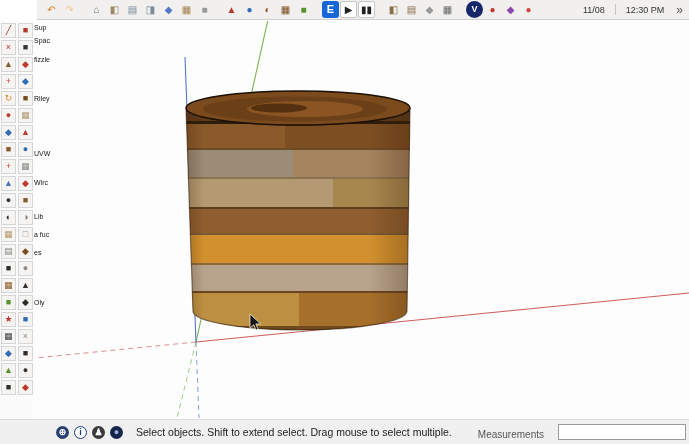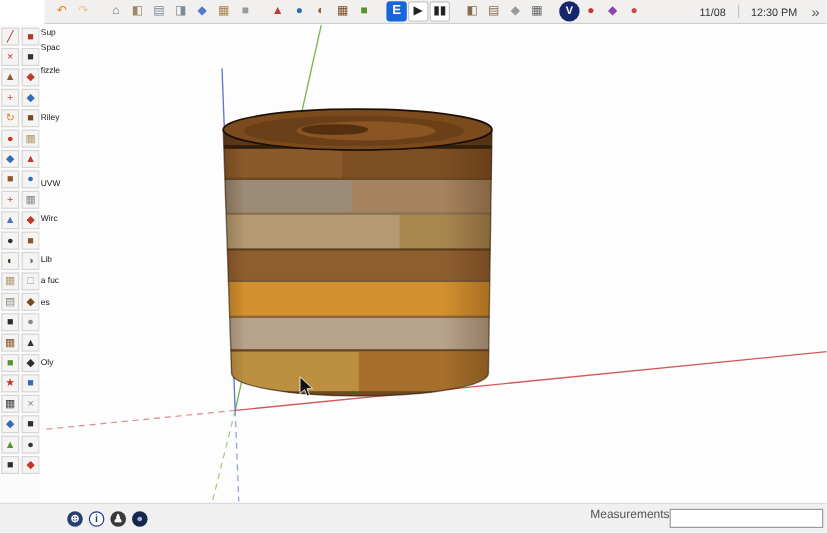--- a/index.html
+++ b/index.html
@@ -54,21 +54,21 @@
     display:flex;align-items:center;box-sizing:border-box;
     padding:0 3px 0 56px;font-size:10.5px;color:#222;
   }
   .status-icons{display:flex;align-items:center;margin-right:8px;}
   .st-icon{
     width:13px;height:13px;border-radius:50%;margin-right:5px;box-sizing:border-box;
     display:flex;align-items:center;justify-content:center;
     font-size:9px;line-height:1;font-weight:bold;cursor:default;user-select:none;
   }
   .status-message{white-space:nowrap;overflow:hidden;}
-  .status-right{margin-left:auto;display:flex;align-items:flex-start;gap:0;}
+  .status-right{margin-left:auto;display:flex;align-items:flex-end;gap:14px;}
   .measurements-label{font-size:10px;color:#555;}
   .measurements-input{
     width:128px;height:16px;border:1px solid #999;background:#fff;
     font-size:10px;box-sizing:border-box;font-family:"Liberation Sans", sans-serif;
   }
 </style>
 </head>
 <body>
 
 <div>
@@ -236,19 +236,20 @@
       <div class="ov-label" style="top: 299px;">Oly</div>
     </div>
 
   <div class="status-bar">
     <div class="status-icons">
         <div class="st-icon" style="color: rgb(255, 255, 255); background: rgb(40, 64, 110);">⊕</div>
         <div class="st-icon" style="color: rgb(26, 60, 143); background: rgb(255, 255, 255); border: 1px solid rgb(26, 60, 143);">i</div>
         <div class="st-icon" style="color: rgb(255, 255, 255); background: rgb(58, 58, 58);">♟</div>
         <div class="st-icon" style="color: rgb(159, 179, 216); background: rgb(21, 38, 77);">●</div>
       </div>
+    <div class="status-message">Select objects. Shift to extend select. Drag mouse to select multiple.</div>
     <div class="status-right">
       <span class="measurements-label">Measurements</span>
       <input class="measurements-input" type="text" value="" style="">
     </div>
   </div>
 
 </div>
 
 </body></html>

